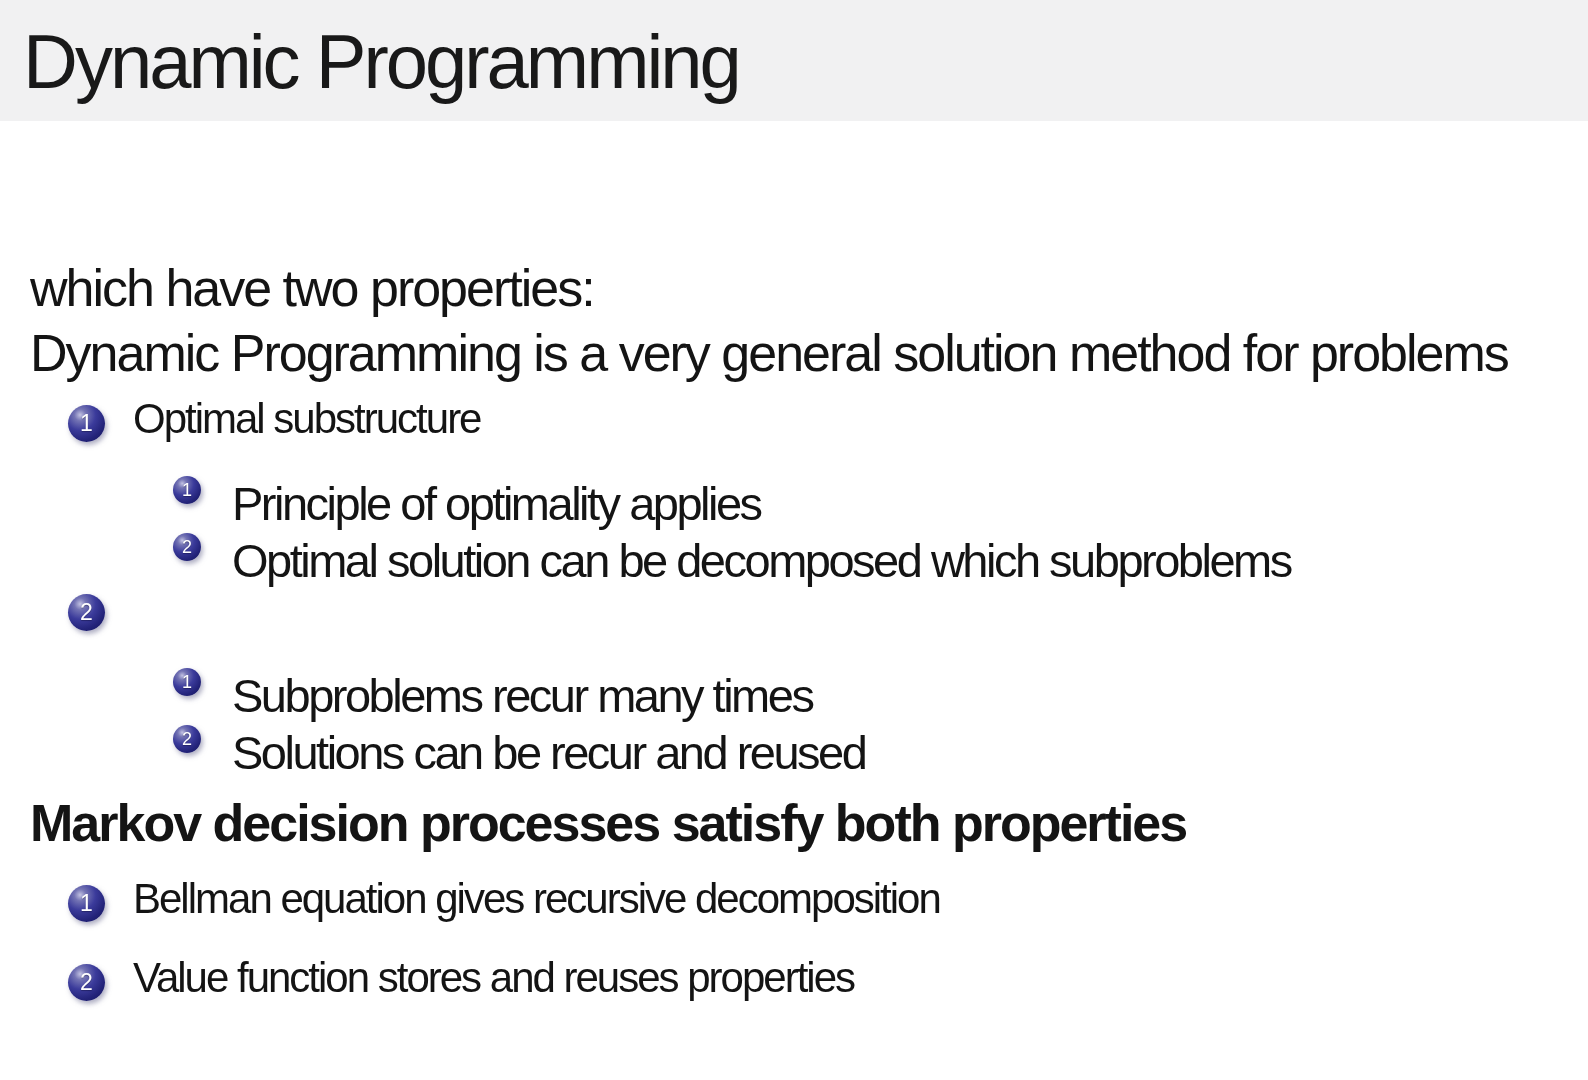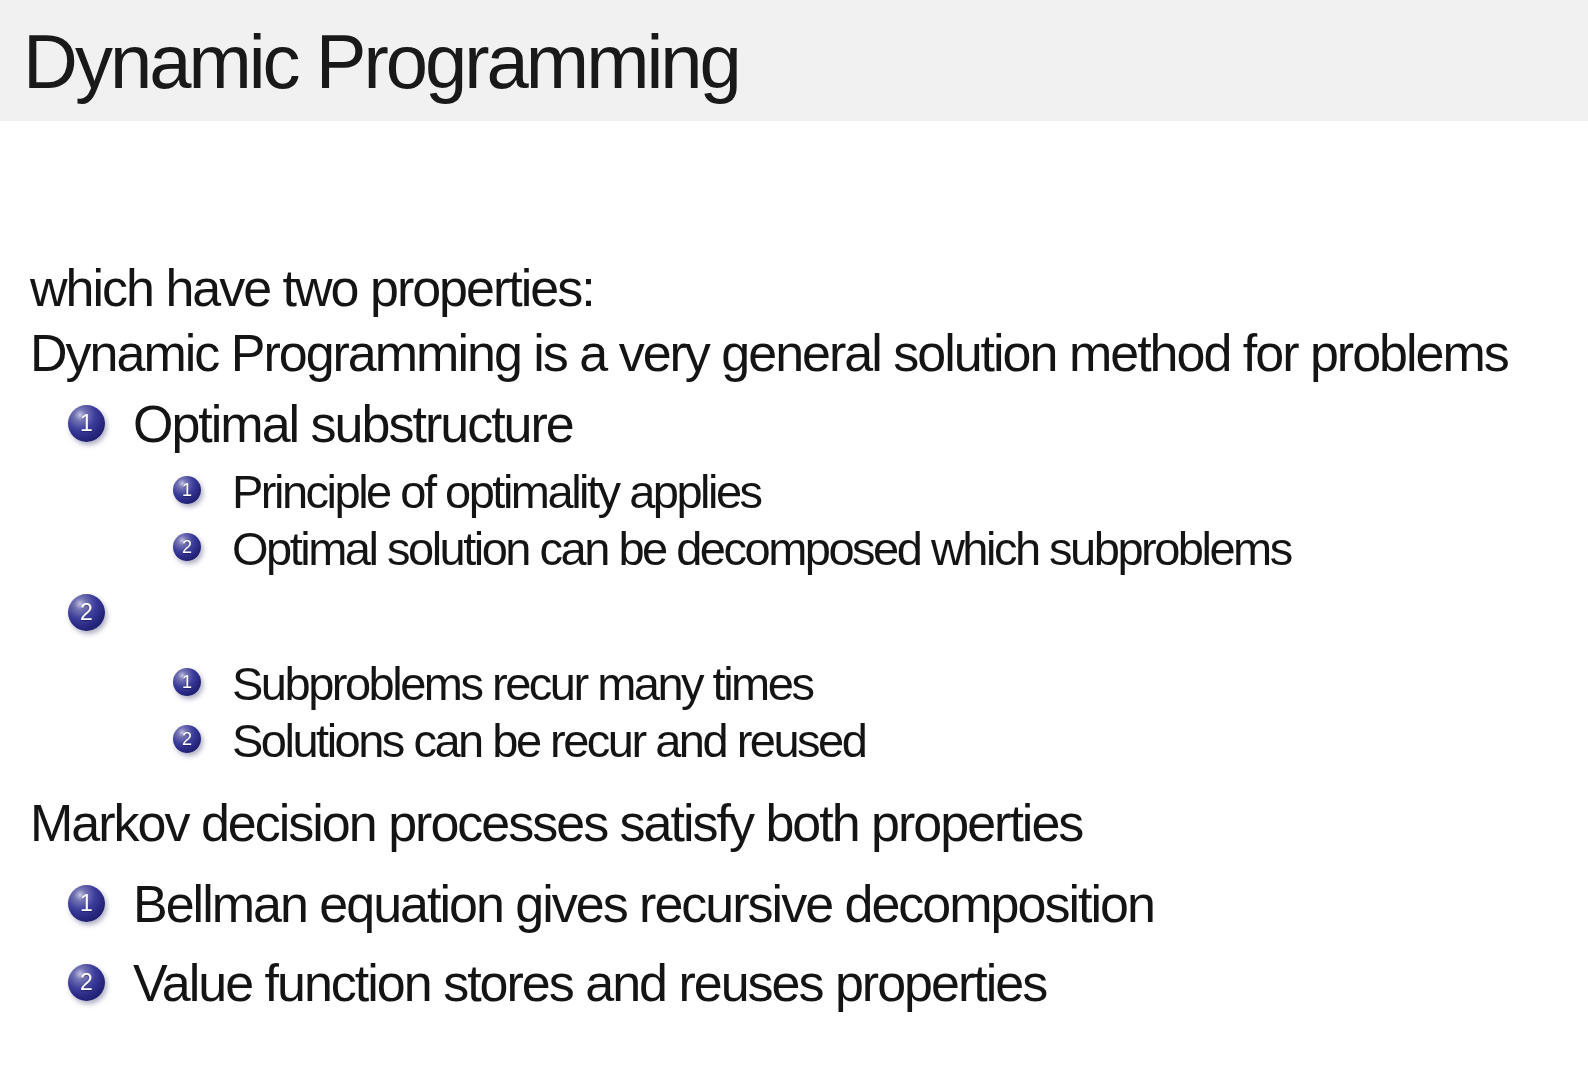--- a/index.html
+++ b/index.html
@@ -46,29 +46,30 @@
   }
   .row {
     position: absolute;
     display: flex;
     align-items: flex-start;
     white-space: nowrap;
   }
   .row.lvl1 { left: 68px; }
   .row.lvl2 { left: 173px; }
   .lvl1 .item-label {
-    font-size: 52px;
+    font-size: 42px;
     letter-spacing: -2px;
     line-height: 1.18;
     text-align: right;
   }
   .lvl2 .item-label {
     font-size: 47px;
     letter-spacing: -2.5px;
     line-height: 1.18;
+    margin-top: 12px;
   }
   .statement {
     position: absolute;
     left: 30px;
     font-size: 52px;
     letter-spacing: -2px;
     line-height: 1.18;
     white-space: nowrap;
   }
   .ball {
@@ -96,21 +97,21 @@
     margin-right: 31px;
     font-size: 18px;
   }
   
   #item1   { top: 394px; }
   #sub1a   { top: 464px; }
   #sub1b   { top: 521px; }
   #item2   { top: 583px; }
   #sub2a   { top: 656px; }
   #sub2b   { top: 713px; }
-  #mdp     { top: 793px; }
+  #mdp     { top: 793px; font-weight: bold; }
   #mdp1    { top: 874px; }
   #mdp2    { top: 953px; }
 </style>
 </head>
 <body>
 
 <div class="slide">
 
   <div class="frametitle-bar"></div>
   <div class="frametitle">Dynamic Programming</div>

